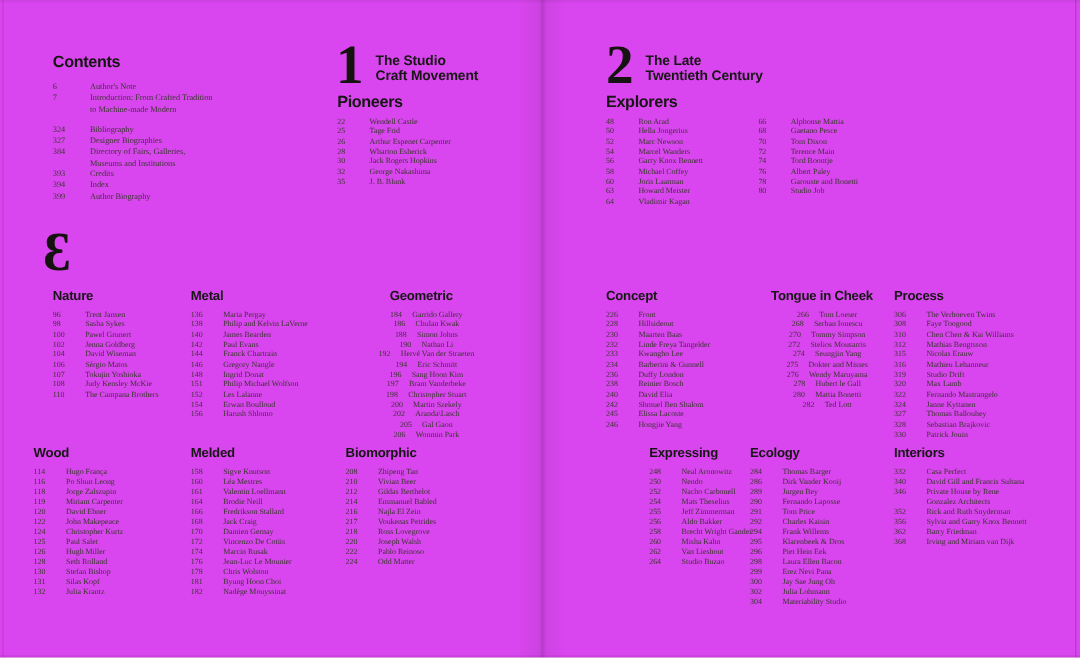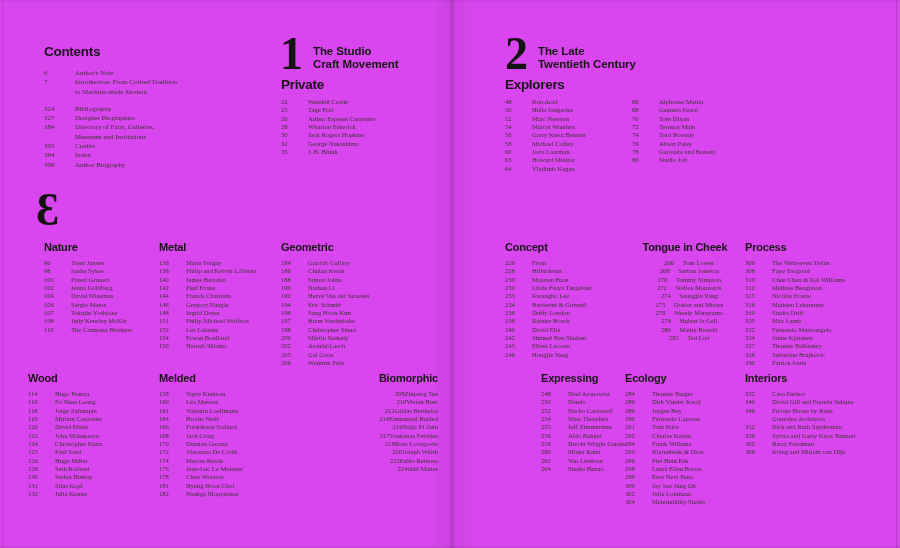--- a/index.html
+++ b/index.html
@@ -62,21 +62,21 @@
       </div>
   </div>
 
   <div class="abs chapter" style="left:280px;top:36px;">
     <span class="numeral">1</span>
     <span class="ch-title">The Studio
 Craft Movement</span>
   </div>
 
   <div class="abs" style="left:281px;top:77px;width:150px;">
-    <h2 class="sec-h big-h">Private</h2>
+    <h2 class="sec-h big-h">Pioneers</h2>
     <div class="rows">
         <div class="row"><span class="num">22</span><span class="name">Wendell Castle</span></div>
         <div class="row"><span class="num">25</span><span class="name">Tage Frid</span></div>
         <div class="row"><span class="num">26</span><span class="name">Arthur Espenet Carpenter</span></div>
         <div class="row"><span class="num">28</span><span class="name">Wharton Esherick</span></div>
         <div class="row"><span class="num">30</span><span class="name">Jack Rogers Hopkins</span></div>
         <div class="row"><span class="num">32</span><span class="name">George Nakashima</span></div>
         <div class="row"><span class="num">35</span><span class="name">J. B. Blunk</span></div>
       </div>
   </div>
@@ -141,21 +141,21 @@
         <div class="row"><span class="num">142</span><span class="name">Paul Evans</span></div>
         <div class="row"><span class="num">144</span><span class="name">Franck Chartrain</span></div>
         <div class="row"><span class="num">146</span><span class="name">Gregory Nangle</span></div>
         <div class="row"><span class="num">148</span><span class="name">Ingrid Donat</span></div>
         <div class="row"><span class="num">151</span><span class="name">Philip Michael Wolfson</span></div>
         <div class="row"><span class="num">152</span><span class="name">Les Lalanne</span></div>
         <div class="row"><span class="num">154</span><span class="name">Erwan Boulloud</span></div>
         <div class="row"><span class="num">156</span><span class="name">Harush Shlomo</span></div>
       </div>
   </div>
-  <div class="abs" style="left:281px;top:241px;width:140px;">
+  <div class="abs" style="left:281px;top:241px;width:140px;text-align:center;">
     <h2 class="sec-h">Geometric</h2>
     <div class="rows">
         <div class="row"><span class="num">184</span><span class="name">Garrido Gallery</span></div>
         <div class="row"><span class="num">186</span><span class="name">Chulan Kwak</span></div>
         <div class="row"><span class="num">188</span><span class="name">Simon Johns</span></div>
         <div class="row"><span class="num">190</span><span class="name">Nathan Li</span></div>
         <div class="row"><span class="num">192</span><span class="name">Hervé Van der Straeten</span></div>
         <div class="row"><span class="num">194</span><span class="name">Eric Schmitt</span></div>
         <div class="row"><span class="num">196</span><span class="name">Sang Hoon Kim</span></div>
         <div class="row"><span class="num">197</span><span class="name">Bram Vanderbeke</span></div>
@@ -246,21 +246,21 @@
         <div class="row"><span class="num">168</span><span class="name">Jack Craig</span></div>
         <div class="row"><span class="num">170</span><span class="name">Damien Gernay</span></div>
         <div class="row"><span class="num">172</span><span class="name">Vincenzo De Cotiis</span></div>
         <div class="row"><span class="num">174</span><span class="name">Marcin Rusak</span></div>
         <div class="row"><span class="num">176</span><span class="name">Jean-Luc Le Mounier</span></div>
         <div class="row"><span class="num">178</span><span class="name">Chris Wolston</span></div>
         <div class="row"><span class="num">181</span><span class="name">Byung Hoon Choi</span></div>
         <div class="row"><span class="num">182</span><span class="name">Nadège Mouyssinat</span></div>
       </div>
   </div>
-  <div class="abs" style="left:298px;top:372px;width:140px;text-align:right;">
+  <div class="abs" style="left:288px;top:372px;width:140px;">
     <h2 class="sec-h">Biomorphic</h2>
     <div class="rows">
         <div class="row"><span class="num">208</span><span class="name">Zhipeng Tan</span></div>
         <div class="row"><span class="num">210</span><span class="name">Vivian Beer</span></div>
         <div class="row"><span class="num">212</span><span class="name">Gildas Berthelot</span></div>
         <div class="row"><span class="num">214</span><span class="name">Emmanuel Babled</span></div>
         <div class="row"><span class="num">216</span><span class="name">Najla El Zein</span></div>
         <div class="row"><span class="num">217</span><span class="name">Voukenas Petrides</span></div>
         <div class="row"><span class="num">218</span><span class="name">Ross Lovegrove</span></div>
         <div class="row"><span class="num">220</span><span class="name">Joseph Walsh</span></div>

